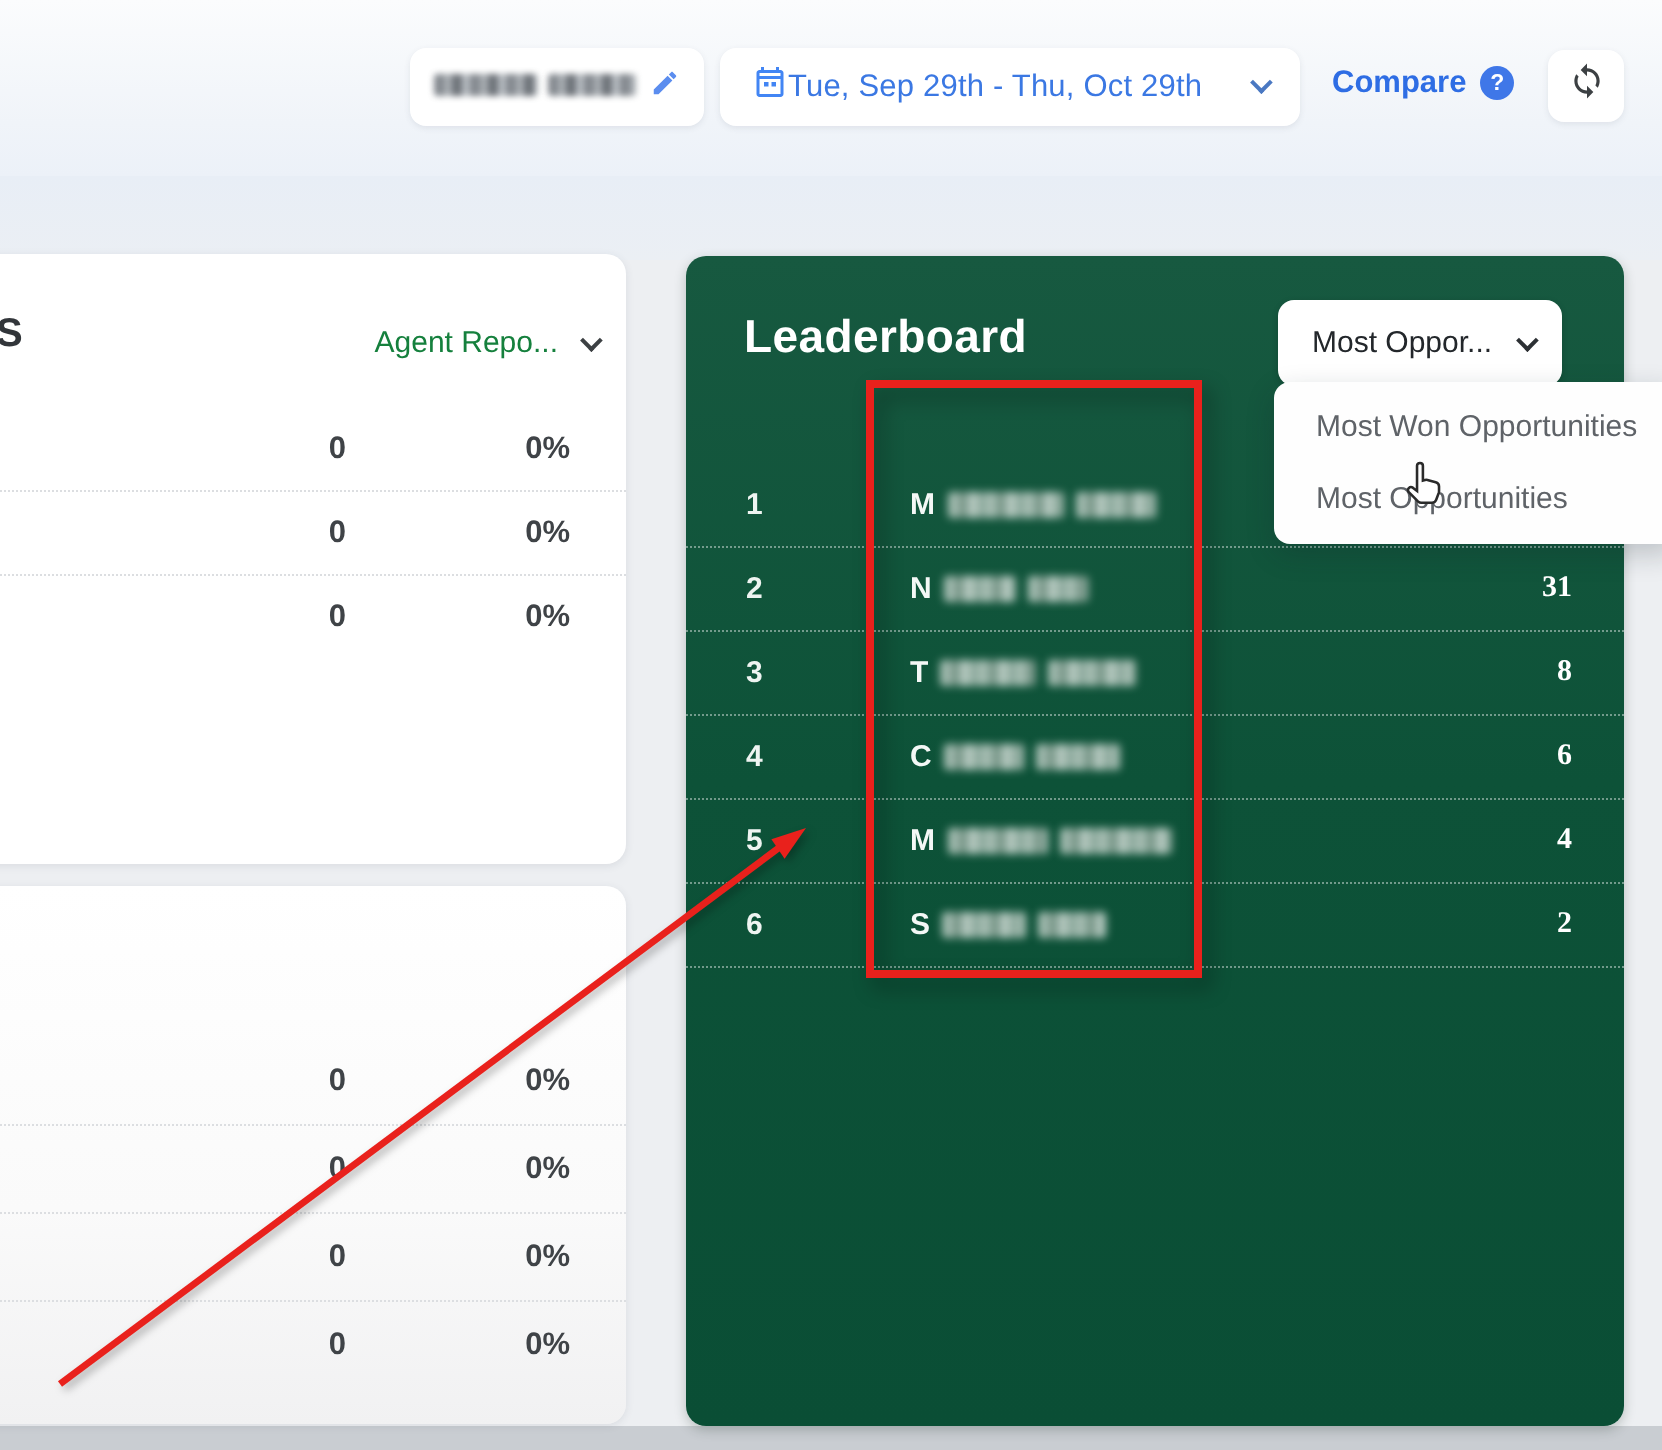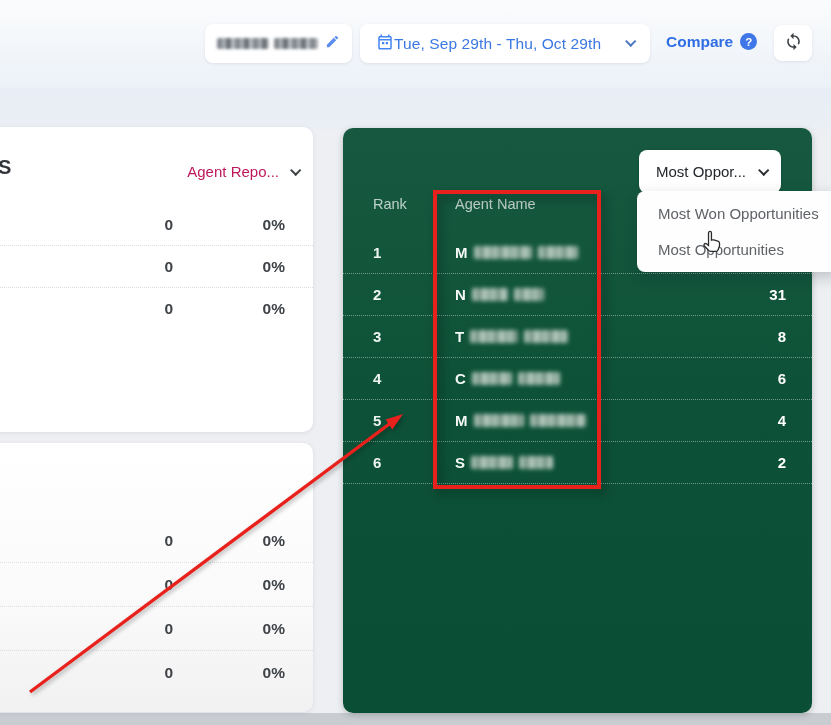--- a/index.html
+++ b/index.html
@@ -36,21 +36,21 @@
   .refresh-btn { left:774px; top:25px; width:38px; height:36px; justify-content:center; }
 
   
   .card { position:absolute; background:#fff; border-radius:10px;
     box-shadow:0 1px 4px rgba(50,60,80,.10); }
   .card-tl { left:-60px; top:127px; width:373px; height:305px; }
   .card-bl { left:-60px; top:443px; width:373px; height:269px;
     background:linear-gradient(180deg,#ffffff 0%,#fafafa 60%,#f1f1f2 100%); }
   .tl-title { position:absolute; left:58px; top:29px; font-size:20px; font-weight:700; color:#32363a; }
   .tl-dd { position:absolute; right:14px; top:36px; display:flex; align-items:center; gap:12px;
-    color:#be185d; font-size:15px; cursor:pointer; }
+    color:#15803d; font-size:15px; cursor:pointer; }
   .tl-dd .chev { color:#3c4043; margin-top:-2px; }
   .lc-rows { position:absolute; left:0; width:373px; }
   .card-tl .lc-rows { top:77px; }
   .card-bl .lc-rows { top:76px; }
   .lc-row { position:relative; height:42px; display:flex; align-items:center; }
   .card-bl .lc-row { height:44px; }
   .lc-row:not(:last-child){ border-bottom:1px dotted #dcdee1; }
   .lc-count { position:absolute; right:140px; font-size:15.5px; font-weight:700; color:#3f4347; }
   .lc-pct { position:absolute; right:28px; font-size:15.5px; font-weight:700; color:#3f4347; }
 
@@ -70,21 +70,21 @@
   .lb-col-agent { position:absolute; left:112px; }
   .lb-rows { position:absolute; top:104px; left:0; width:469px; }
   .lb-row { position:relative; height:42px; display:flex; align-items:center;
     border-bottom:1px dotted rgba(255,255,255,.42); }
   .lb-rank { position:absolute; left:30px; color:#eef4f1; font-size:15px; font-weight:600; }
   .lb-name { position:absolute; left:112px; display:flex; align-items:center; gap:6px; }
   .lb-initial { color:#f4f8f6; font-size:15px; font-weight:700; }
   .lb-blur { display:inline-block; height:13px; border-radius:2px;
     background:repeating-linear-gradient(90deg,#cdd9d2 0 5px,#93a89d 5px 10px,#dfe7e2 10px 15px,#a9bcb2 15px 19px);
     filter:blur(2px); opacity:.8; }
-  .lb-value { position:absolute; right:26px; color:#fff; font-size:15px; font-weight:600; }
+  .lb-value { position:absolute; right:26px; color:#fff; font-size:15px; font-weight:600;font-family:Liberation Serif, serif; }
 
   
   .menu { position:absolute; left:637px; top:191px; width:200px; height:81px; background:#fefefe;
     border-radius:8px 0 0 8px; box-shadow:0 5px 14px rgba(20,30,40,.22); z-index:30; padding-top:4px; }
   .menu-item { height:36px; display:flex; align-items:center; padding-left:21px;
     color:#5f6368; font-size:15px; cursor:pointer; white-space:nowrap; }
 
   
   .anno-box { position:absolute; left:433px; top:190px; width:168px; height:299px;
     border:4px solid #e9211c; z-index:20;
@@ -168,27 +168,24 @@
         <span class="lc-pct">0%</span>
       </div>
       <div class="lc-row">
         <span class="lc-count">0</span>
         <span class="lc-pct">0%</span>
       </div>
     </div>
 </div>
 
 <div class="lb-card">
+  <div class="lb-title">Leaderboard</div>
   <div class="lb-dd-btn">
     <span class="lb-dd-label">Most Oppor...</span>
     <span class="chev"></span>
-  </div>
-  <div class="lb-header">
-    <span class="lb-col-rank">Rank</span>
-    <span class="lb-col-agent">Agent Name</span>
   </div>
   <div class="lb-rows" id="lb-rows">
       <div class="lb-row">
         <span class="lb-rank">1</span>
         <div class="lb-name">
           <span class="lb-initial">M</span>
           <span class="lb-blur" style="width: 58px;"></span>
           <span class="lb-blur" style="width: 40px;"></span>
         </div>
         <span class="lb-value"></span>

